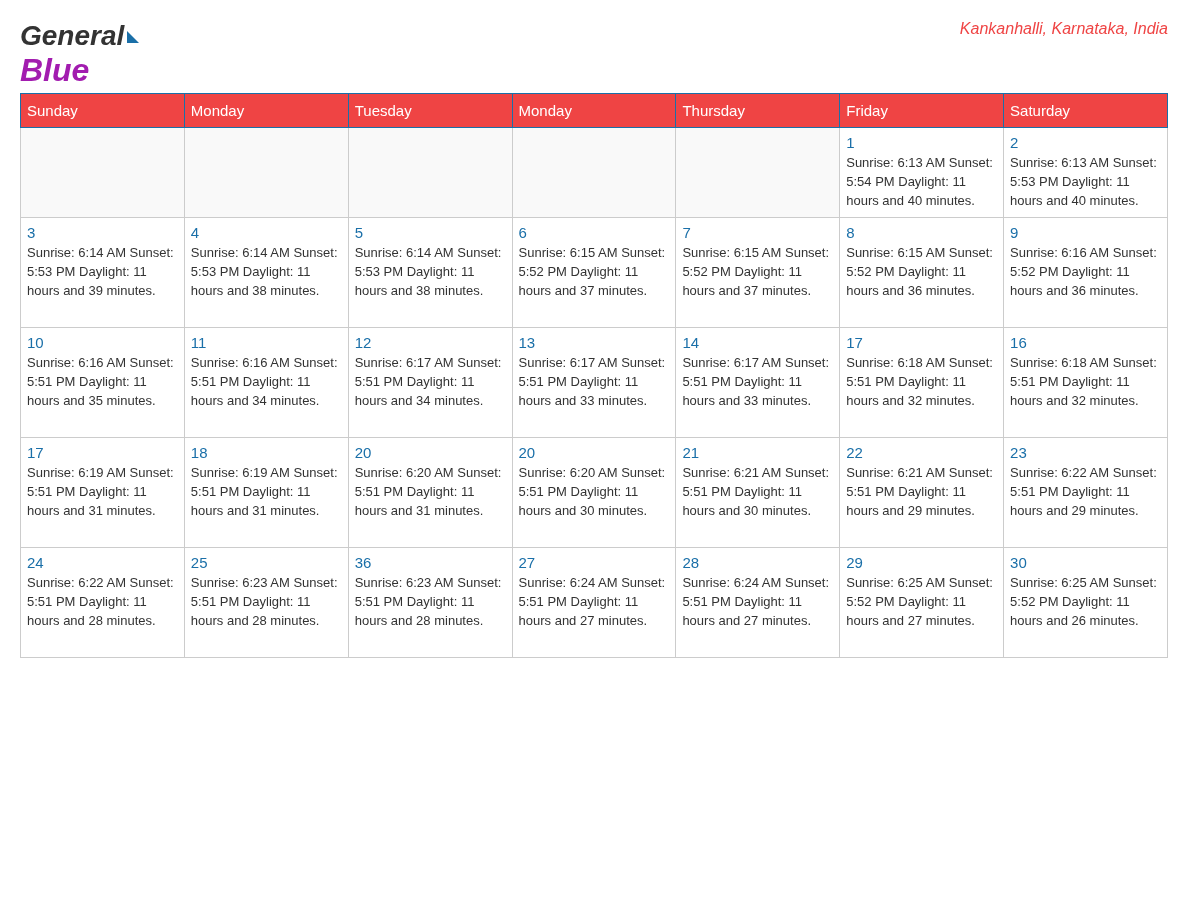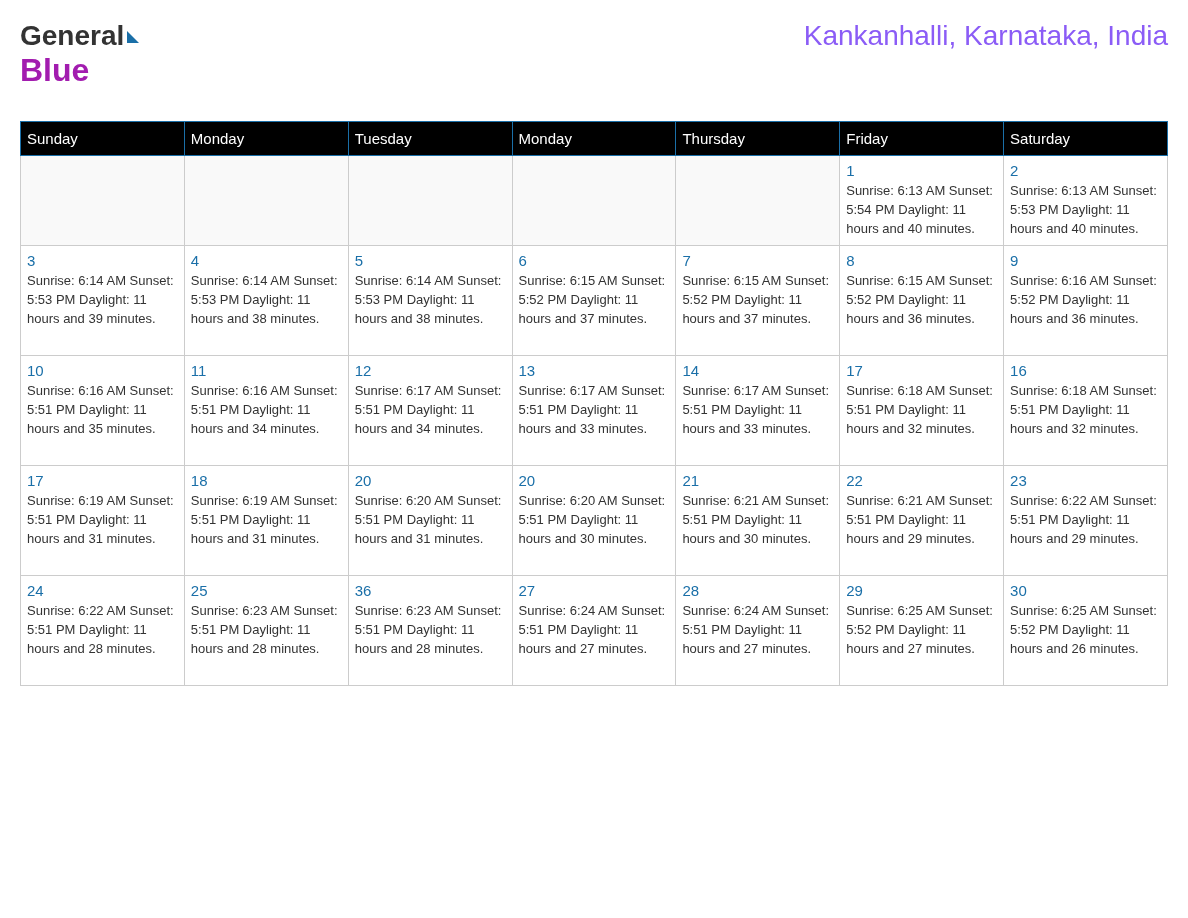--- a/index.html
+++ b/index.html
@@ -8,21 +8,22 @@
       background: #fff;
       color: #333;
       padding: 20px;
       width: 1188px;
       min-height: 918px;
     }
     .header-area {
       display: flex;
       justify-content: space-between;
       align-items: flex-start;
-      margin-bottom: 32px;
+      margin-bottom: 4px;
+      font-style: italic;
     }
     .logo {
       display: flex;
       flex-direction: column;
       align-items: flex-start;
     }
     .logo-general {
       font-size: 28px;
       font-weight: bold;
       color: #333;
@@ -46,30 +47,30 @@
     }
     .title-area {
       text-align: right;
     }
     .cal-title {
       font-size: 48px;
       font-weight: normal;
       color: #222;
     }
     .cal-subtitle {
-      font-size: 28px;
-      color: #8b5cf6;
+      font-size: 16px;
+      color: #ef4444;
     }
     table {
       width: 100%;
       border-collapse: collapse;
       table-layout: fixed;
     }
     thead tr th {
-      background-color: #000000;
+      background-color: #ef4444;
       color: #fff;
       padding: 8px 6px;
       font-size: 15px;
       font-weight: normal;
       text-align: left;
       border: 1px solid #1a6fa8;
     }
     tbody tr td {
       border: 1px solid #ccc;
       vertical-align: top;

